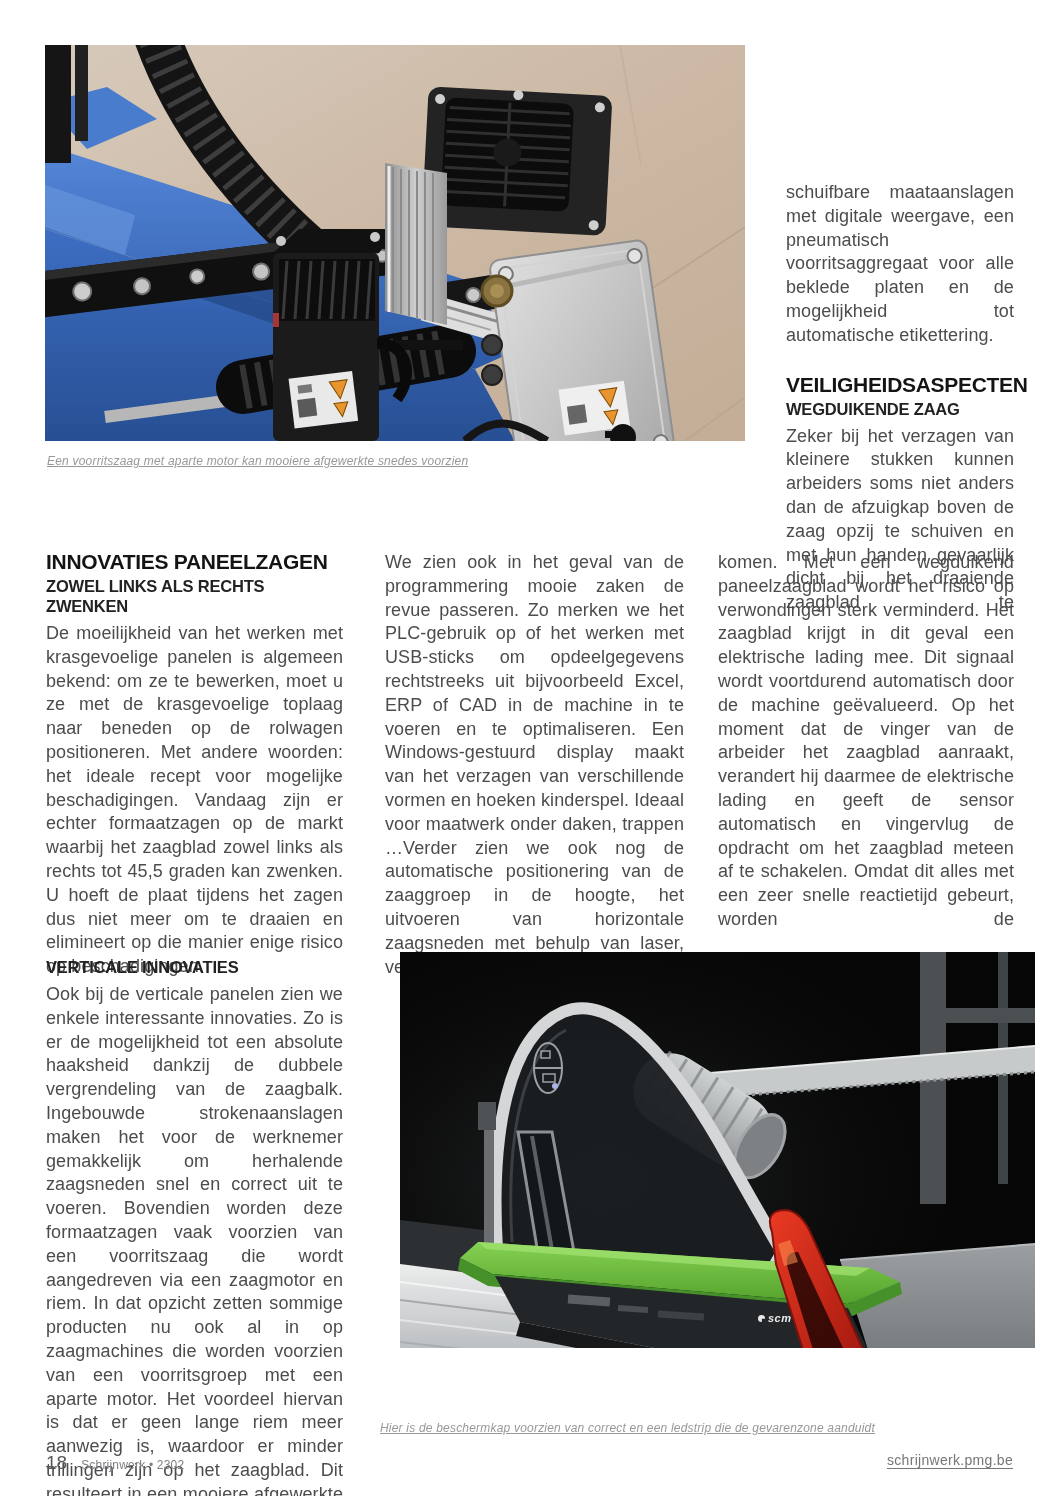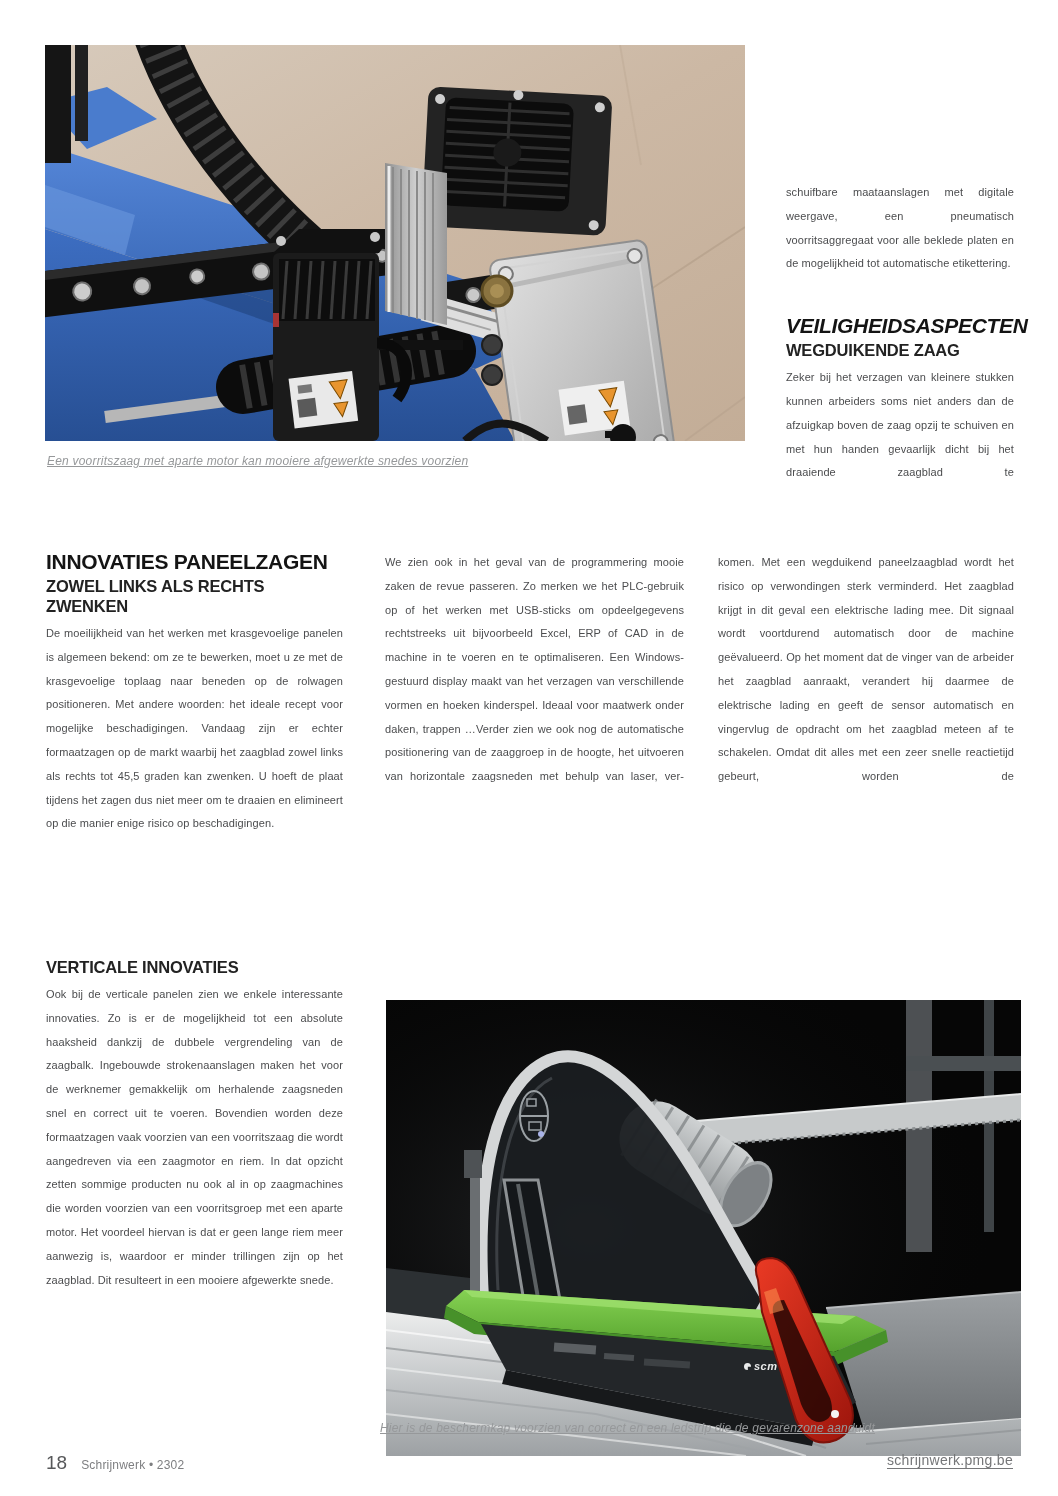--- a/index.html
+++ b/index.html
@@ -4,21 +4,21 @@
 <style>
   html,body{margin:0;padding:0;background:#e8e8e8;}
   .page{
     position:relative; width:1058px; height:1496px; background:#ffffff;
     margin:0 auto; overflow:hidden;
     font-family:"Liberation Sans", sans-serif;
   }
   .abs{position:absolute;}
   
   .bodytext{
-    font-size:11px; line-height:23.8px; color:#4b4c4e;
+    font-size:18px; line-height:23.8px; color:#4b4c4e;
     text-align:justify; letter-spacing:0.1px; margin:0;
   }
   .cont{ text-align-last: justify; }
   h2.head{
     margin:0; font-size:21px; line-height:24px; font-weight:bold;
     color:#141414; letter-spacing:-0.3px;
   }
   h3.subhead{
     margin:2px 0 6px 0; font-size:16.5px; line-height:20px; font-weight:bold;
     color:#222222; letter-spacing:-0.2px;
@@ -232,30 +232,30 @@
     <h3 class="subhead">VERTICALE INNOVATIES</h3>
     <p class="bodytext">Ook bij de verticale panelen zien we enkele interessante innovaties. Zo is er de mogelijkheid tot een absolute haaksheid dankzij de dubbele vergrendeling van de zaagbalk. Ingebouwde strokenaanslagen maken het voor de werknemer gemakkelijk om herhalende zaagsneden snel en correct uit te voeren. Bovendien worden deze formaatzagen vaak voorzien van een voorritszaag die wordt aangedreven via een zaagmotor en riem. In dat opzicht zetten sommige producten nu ook al in op zaagmachines die worden voorzien van een voorritsgroep met een aparte motor. Het voordeel hiervan is dat er geen lange riem meer aanwezig is, waardoor er minder trillingen zijn op het zaagblad. Dit resulteert in een mooiere afgewerkte snede.</p>
   </section>
 
   <section class="abs" style="left:385px; top:551px; width:299px;">
     <p class="bodytext cont">We zien ook in het geval van de programmering mooie zaken de revue passeren. Zo merken we het PLC-gebruik op of het werken met USB-sticks om opdeelgegevens rechtstreeks uit bijvoorbeeld Excel, ERP of CAD in de machine in te voeren en te optimaliseren. Een Windows-gestuurd display maakt van het verzagen van verschillende vormen en hoeken kinderspel. Ideaal voor maatwerk onder daken, trappen …Verder zien we ook nog de automatische positionering van de zaaggroep in de hoogte, het uitvoeren van horizontale zaagsneden met behulp van laser, ver-</p>
   </section>
 
   <section class="abs" style="left:786px; top:181px; width:228px;">
     <p class="bodytext cont" style="text-align-last:auto;">schuifbare maataanslagen met digitale weergave, een pneumatisch voorritsaggregaat voor alle beklede platen en de mogelijkheid tot automatische etikettering.</p>
-    <h2 class="head" style="margin-top:38px;font-style:italic;">VEILIGHEIDSASPECTEN</h2>
+    <h2 class="head" style="margin-top:25px;">VEILIGHEIDSASPECTEN</h2>
     <h3 class="subhead">WEGDUIKENDE ZAAG</h3>
     <p class="bodytext cont">Zeker bij het verzagen van kleinere stukken kunnen arbeiders soms niet anders dan de afzuigkap boven de zaag opzij te schuiven en met hun handen gevaarlijk dicht bij het draaiende zaagblad te</p>
   </section>
 
   <section class="abs" style="left:718px; top:551px; width:296px;">
     <p class="bodytext cont">komen. Met een wegduikend paneelzaagblad wordt het risico op verwondingen sterk verminderd. Het zaagblad krijgt in dit geval een elektrische lading mee. Dit signaal wordt voortdurend automatisch door de machine geëvalueerd. Op het moment dat de vinger van de arbeider het zaagblad aanraakt, verandert hij daarmee de elektrische lading en geeft de sensor automatisch en vingervlug de opdracht om het zaagblad meteen af te schakelen. Omdat dit alles met een zeer snelle reactietijd gebeurt, worden de</p>
   </section>
 
-  <figure class="abs photo-frame" style="left:386px; top:952px; width:635px; height:456px; position:absolute;margin-top:48px;">
+  <figure class="abs photo-frame" style="left:400px; top:952px; width:635px; height:396px; position:absolute;">
     <svg width="635" height="456" viewBox="0 0 635 456">
       <defs>
         <radialGradient id="glowG" cx="0.32" cy="0.5" r="0.7">
           <stop offset="0" stop-color="#3a3d40" stop-opacity="0.55"></stop>
           <stop offset="1" stop-color="#000000" stop-opacity="0"></stop>
         </radialGradient>
         <linearGradient id="tableG" x1="0" y1="0" x2="0" y2="1">
           <stop offset="0" stop-color="#eceded"></stop>
             <stop offset="0.5" stop-color="#c3c6c8"></stop>
             <stop offset="1" stop-color="#9da1a4"></stop>

